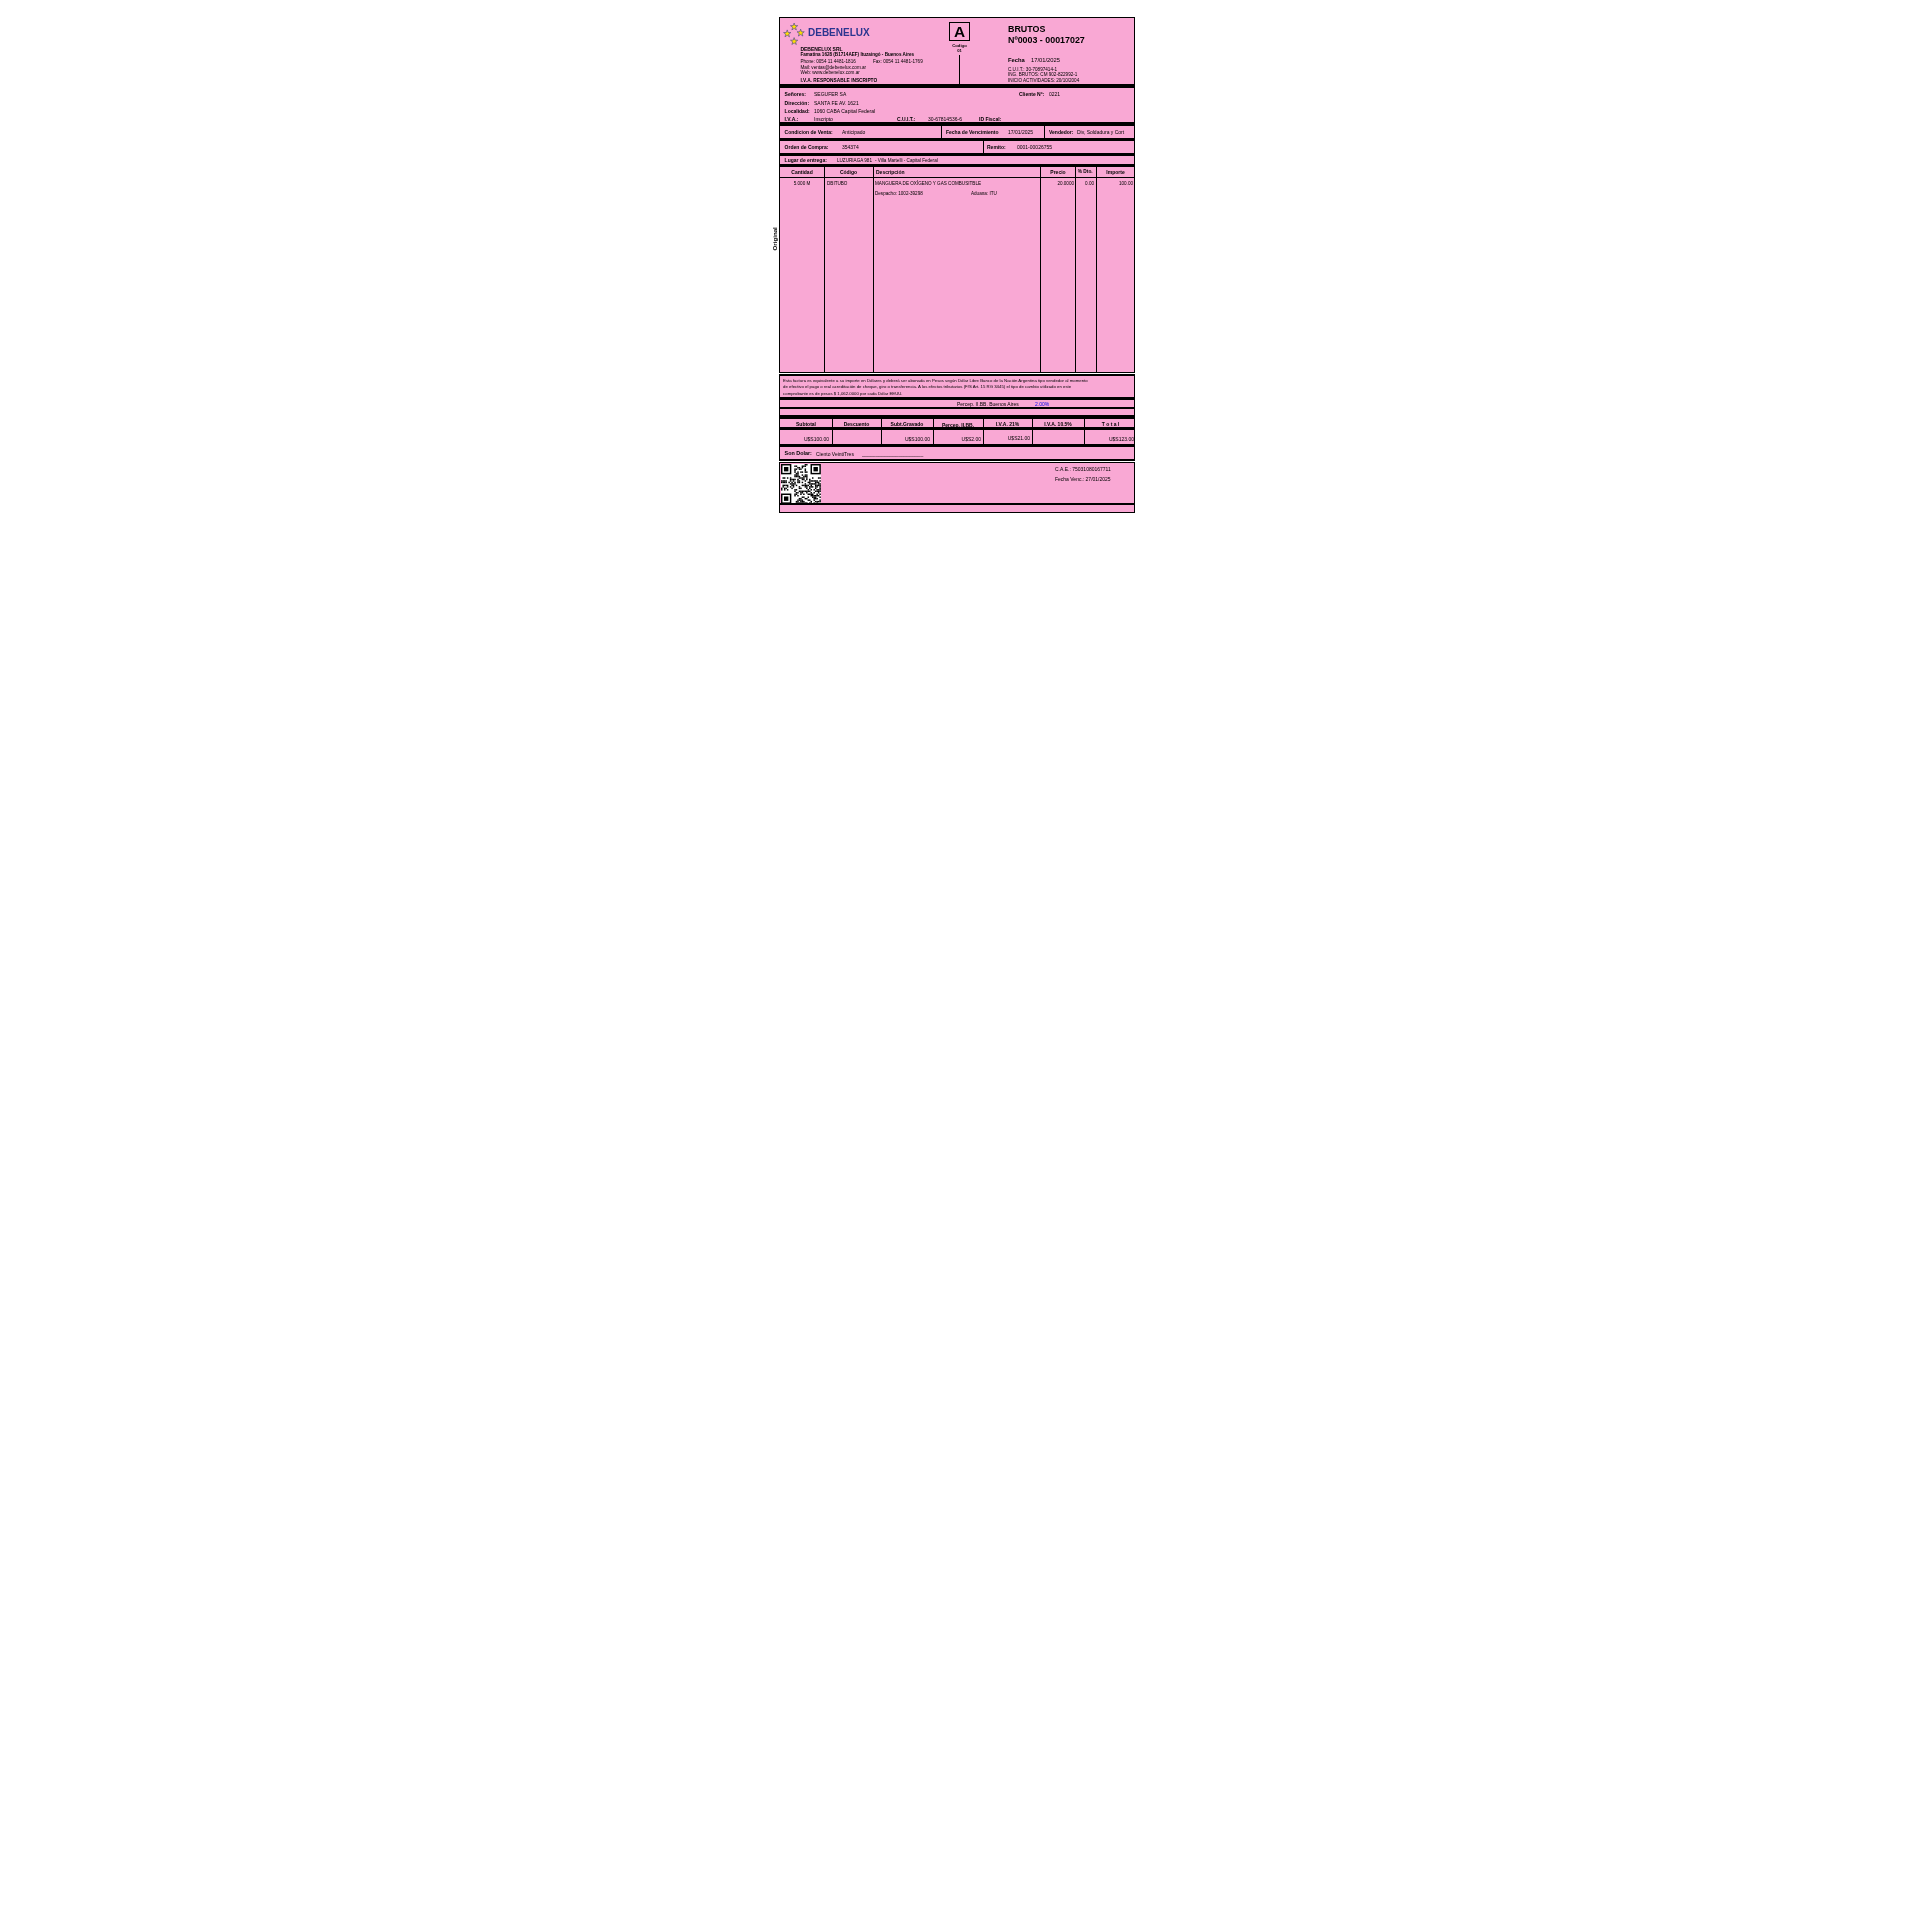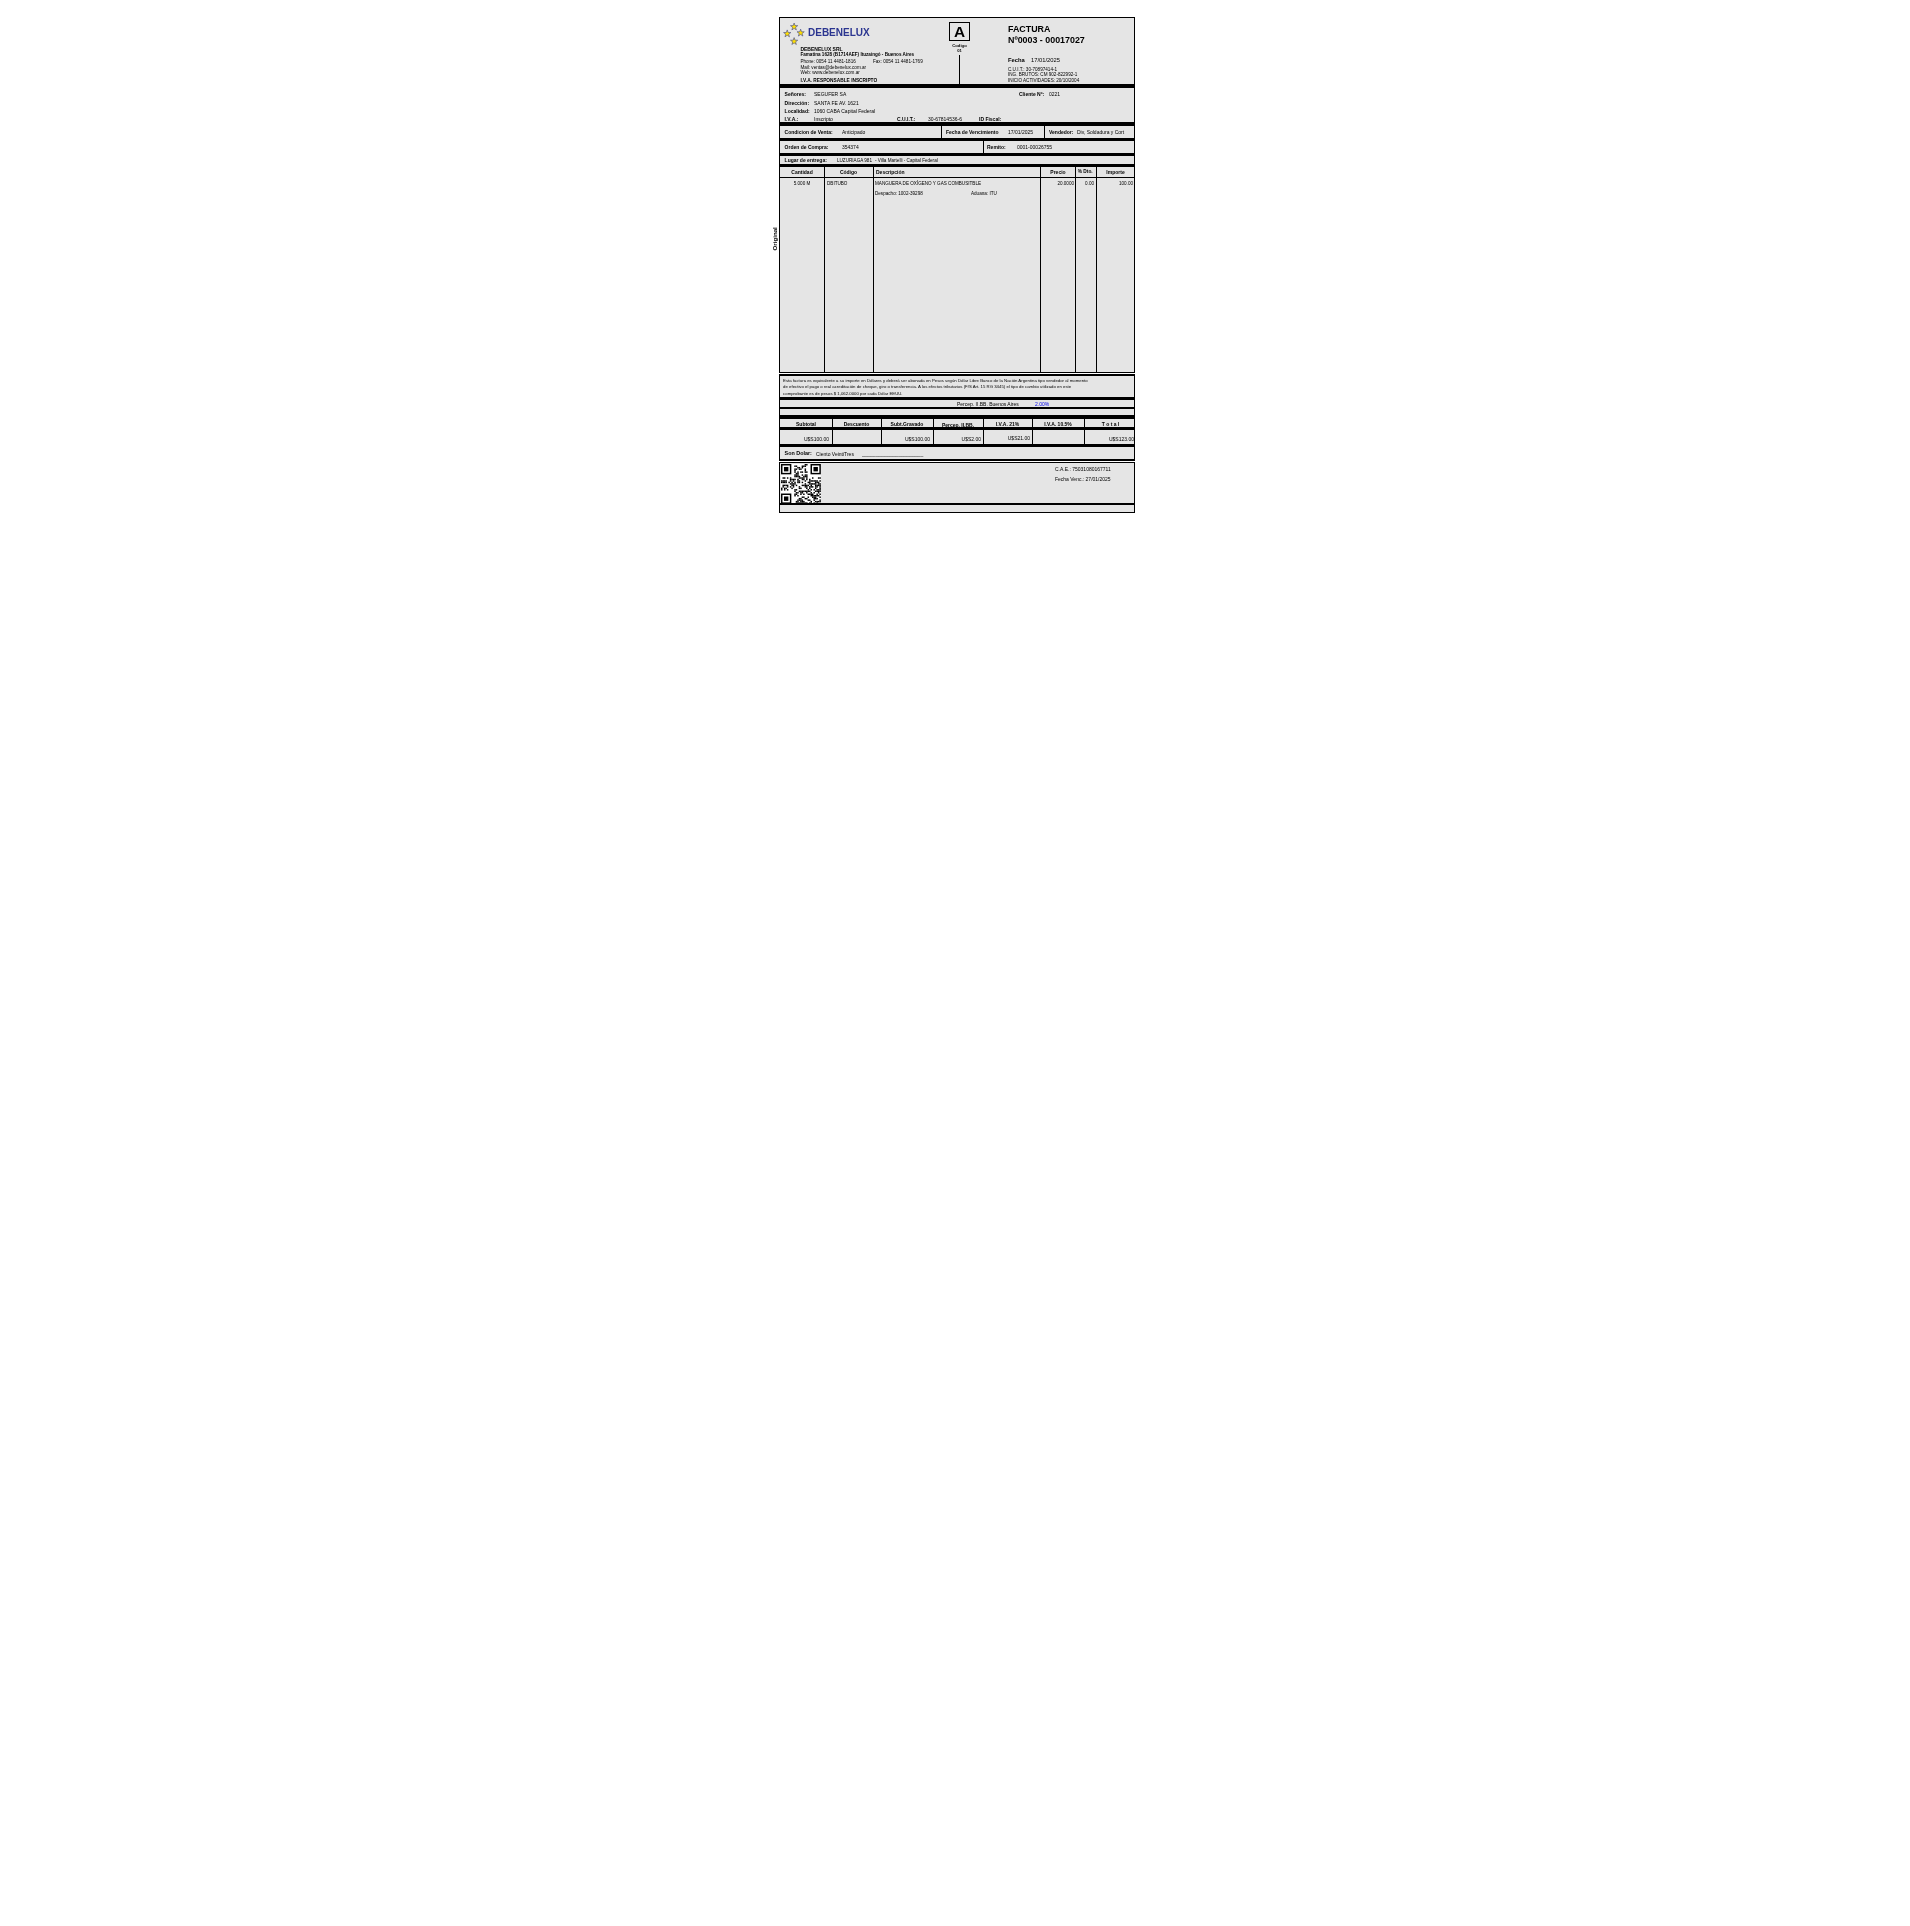--- a/index.html
+++ b/index.html
@@ -1,19 +1,19 @@
 <!DOCTYPE html>
 <html style="font-size:6.2px"><head>
 <meta charset="utf-8">
 <style>
   html,body{margin:0;padding:0;background:#fff;}
   body{font-family:"Liberation Sans",sans-serif;color:#000;}
   .canvas{position:relative;width:382px;height:540px;background:#fff;margin:0 auto;overflow:visible;}
   .page{position:absolute;left:15px;top:17.3px;width:356px;height:495px;}
-  .sec{position:absolute;left:0;width:356px;border:0.8px solid #000;background:#e5e5e5;box-sizing:border-box;}
+  .sec{position:absolute;left:0;width:356px;border:0.8px solid #000;background:#f9a8d4;box-sizing:border-box;}
   .sep{position:absolute;left:0;width:356px;height:1.9px;background:#000;}
   .abs{position:absolute;white-space:nowrap;}
   .b{font-weight:bold;}
   .t12{font-size:4.6px;} .t13{font-size:5px;} .t11{font-size:4.3px;}
   .vline{position:absolute;top:0;bottom:0;width:0.8px;background:#000;}
   .cell-c{position:absolute;text-align:center;}
   .cell-r{position:absolute;text-align:right;}
   .logo-text{font-size:10px;font-weight:800;color:#2b3590;letter-spacing:0px;}
   .big{font-size:8.9px;font-weight:bold;letter-spacing:0px;}
   .letterA{font-size:15.4px;font-weight:bold;line-height:18.5px;text-align:center;}
@@ -46,21 +46,21 @@
       <div class="abs t12" style="left:93px;top:41px;">Fax: 0054 11 4481-1769</div>
       <div class="abs t12" style="left:20.4px;top:47px;">Mail: ventas@debenelux.com.ar</div>
       <div class="abs t12" style="left:20.4px;top:52px;">Web: www.debenelux.com.ar</div>
       <div class="abs b" style="left:20.4px;top:60px;font-size:4.8px;">I.V.A. RESPONSABLE INSCRIPTO</div>
 
       <div class="abs letterA" style="left:169px;top:3.9px;width:21px;height:19px;border:0.8px solid #000;box-sizing:border-box;">A</div>
       <div class="abs b cell-c" style="left:168px;top:25px;width:23px;font-size:4.2px;">Codigo</div>
       <div class="abs b cell-c" style="left:168px;top:30px;width:23px;font-size:4.2px;">01</div>
       <div class="vline" style="left:179px;top:37px;bottom:0;"></div>
 
-      <div class="abs big" style="left:228px;top:6.2px;">FACTURA</div>
+      <div class="abs big" style="left:228px;top:6.2px;">BRUTOS</div>
       <div class="abs big" style="left:228px;top:16.6px;">Nº0003 - 00017027</div>
       <div class="abs b" style="left:228px;top:39px;font-size:5.8px;">Fecha</div>
       <div class="abs" style="left:251px;top:39px;font-size:5.8px;">17/01/2025</div>
       <div class="abs t12" style="left:228px;top:49px;">C.U.I.T.: 30-70897414-1</div>
       <div class="abs t12" style="left:228px;top:54px;">ING. BRUTOS: CM 902-822992-1</div>
       <div class="abs t12" style="left:228px;top:60px;">INICIO ACTIVIDADES: 20/10/2004</div>
     </div>
     <div class="sep" style="top:68px;"></div>
 
     <div class="sec" style="top:70px;height:36px;">

